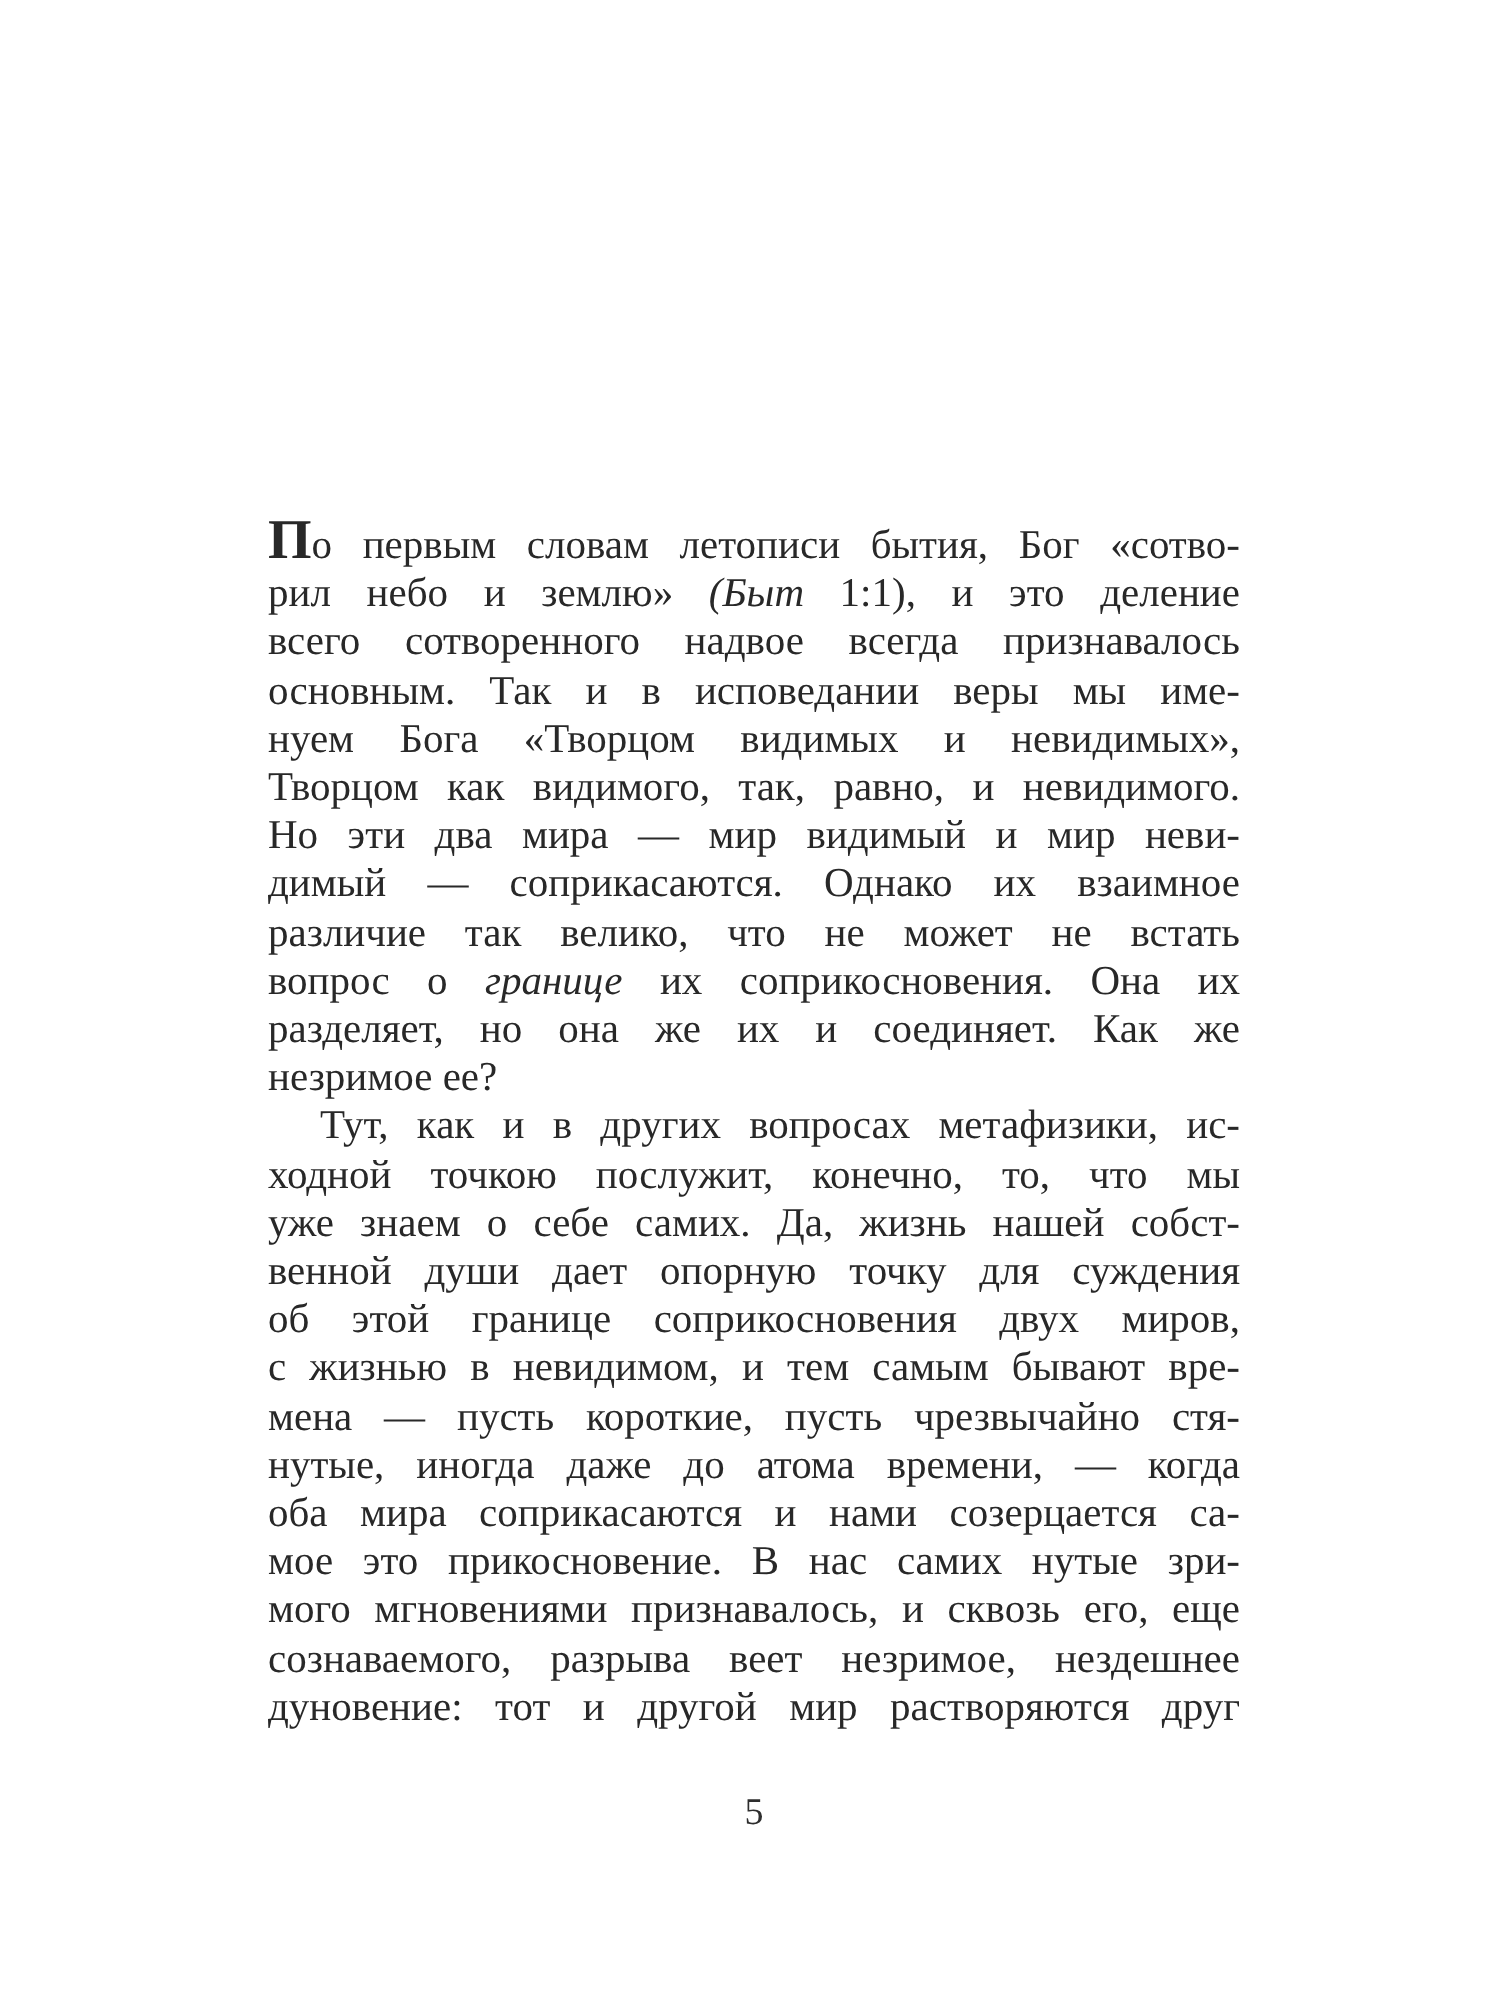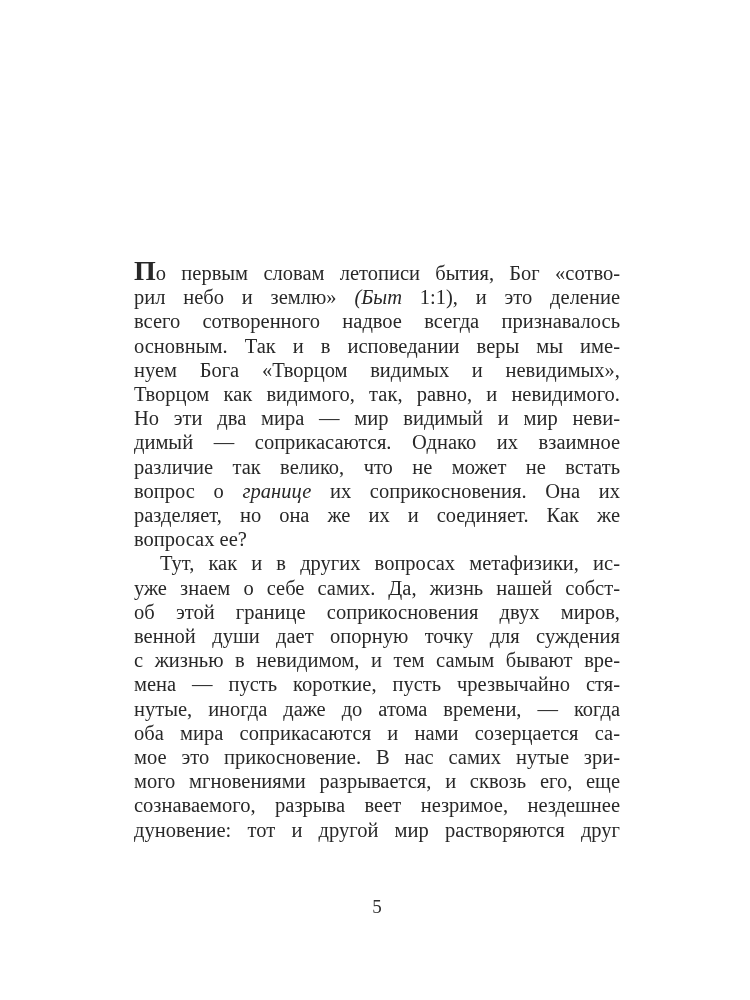--- a/index.html
+++ b/index.html
@@ -64,31 +64,32 @@
         <div class="line"><span class="seg-normal">рил небо и землю» </span><span class="seg-italic">(Быт</span><span class="seg-normal"> 1:1), и это деление</span></div>
         <div class="line"><span class="seg-normal">всего сотворенного надвое всегда признавалось</span></div>
         <div class="line"><span class="seg-normal">основным. Так и в исповедании веры мы име-</span></div>
         <div class="line"><span class="seg-normal">нуем Бога «Творцом видимых и невидимых»,</span></div>
         <div class="line"><span class="seg-normal">Творцом как видимого, так, равно, и невидимого.</span></div>
         <div class="line"><span class="seg-normal">Но эти два мира — мир видимый и мир неви-</span></div>
         <div class="line"><span class="seg-normal">димый — соприкасаются. Однако их взаимное</span></div>
         <div class="line"><span class="seg-normal">различие так велико, что не может не встать</span></div>
         <div class="line"><span class="seg-normal">вопрос о </span><span class="seg-italic">границе</span><span class="seg-normal"> их соприкосновения. Она их</span></div>
         <div class="line"><span class="seg-normal">разделяет, но она же их и соединяет. Как же</span></div>
-        <div class="line no-just"><span class="seg-normal">вопросах ее?</span></div>
+        <div class="line no-just"><span class="seg-normal">незримое ее?</span></div>
       </div>
       <div class="paragraph">
         <div class="line indent"><span class="seg-normal">Тут, как и в других вопросах метафизики, ис-</span></div>
+        <div class="line"><span class="seg-normal">ходной точкою послужит, конечно, то, что мы</span></div>
         <div class="line"><span class="seg-normal">уже знаем о себе самих. Да, жизнь нашей собст-</span></div>
+        <div class="line"><span class="seg-normal">венной души дает опорную точку для суждения</span></div>
         <div class="line"><span class="seg-normal">об этой границе соприкосновения двух миров,</span></div>
-        <div class="line"><span class="seg-normal">венной души дает опорную точку для суждения</span></div>
         <div class="line"><span class="seg-normal">с жизнью в невидимом, и тем самым бывают вре-</span></div>
         <div class="line"><span class="seg-normal">мена — пусть короткие, пусть чрезвычайно стя-</span></div>
         <div class="line"><span class="seg-normal">нутые, иногда даже до атома времени, — когда</span></div>
         <div class="line"><span class="seg-normal">оба мира соприкасаются и нами созерцается са-</span></div>
         <div class="line"><span class="seg-normal">мое это прикосновение. В нас самих нутые зри-</span></div>
-        <div class="line"><span class="seg-normal">мого мгновениями разрывается, и сквозь его, еще</span></div>
+        <div class="line"><span class="seg-normal">мого мгновениями признавалось, и сквозь его, еще</span></div>
         <div class="line"><span class="seg-normal">сознаваемого, разрыва веет незримое, нездешнее</span></div>
         <div class="line"><span class="seg-normal">дуновение: тот и другой мир растворяются друг</span></div>
       </div>
     </div>
   <div class="page-number">5</div>
 </div>
 
 </body></html>

